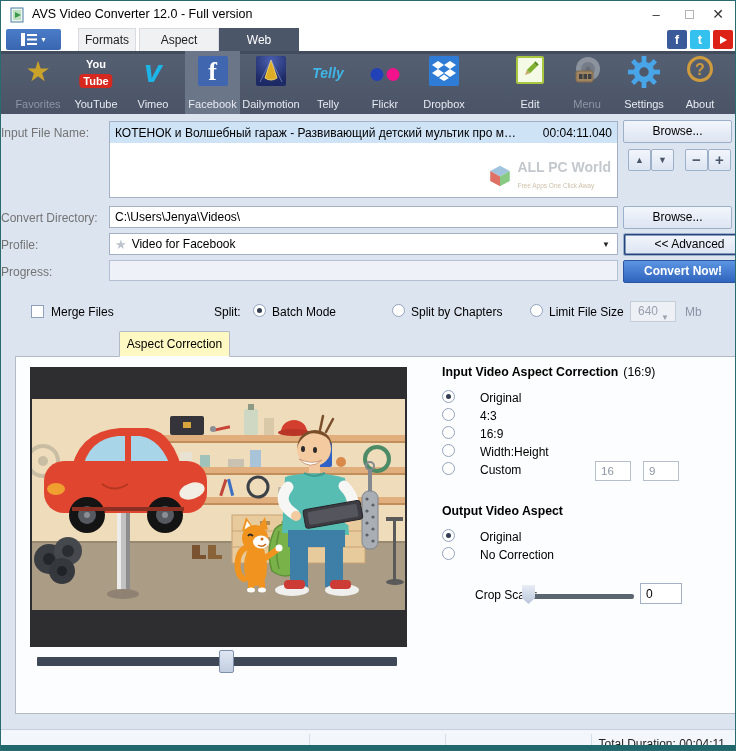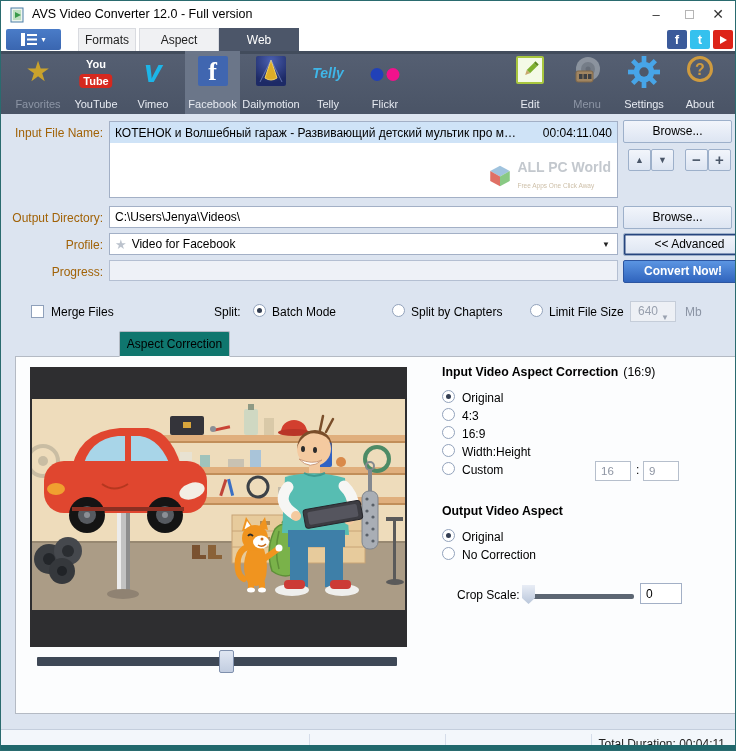--- a/index.html
+++ b/index.html
@@ -57,21 +57,21 @@
   .dot-b { background:#2141b8; } .dot-p { background:#f1128c; }
   .ic-db { width:30px; height:30px; background:#2e7cd6; border-radius:2px; display:flex;
            align-items:center; justify-content:center; }
   .ic-edit { width:28px; height:28px; border:2px solid #a8c63e; background:#f4fae6; border-radius:2px;
              display:flex; align-items:center; justify-content:center; }
   .ic-menu { opacity:.8; }
   .ic-about { width:26px; height:26px; border-radius:50%; border:3px solid #cf9b3f; color:#cf9b3f;
               font-weight:bold; font-size:16px; line-height:21px; }
 
   
-  .flabel { left:0; width:102px; text-align:right; font-size:12px; color:#a16207; }
+  .flabel { left:0; width:102px; font-size:12px; color:#737373; }
   .filelist { left:108px; top:120px; width:509px; height:77px; background:#fff;
               border:1px solid #a3b0c6; }
   .filerow { height:21px; background:#cfe3f7; display:flex; justify-content:space-between;
              align-items:center; padding:0 5px; font-size:12px; }
   .fname { white-space:nowrap; overflow:hidden; text-overflow:ellipsis; max-width:405px; }
   .watermark { position:absolute; right:6px; bottom:5px; display:flex; gap:5px; align-items:center; }
   .wm-t1 { font-size:14px; font-weight:bold; color:#c3c8ce; line-height:14px; }
   .wm-t2 { font-size:6.5px; color:#cdbfa8; }
   .btn { background:linear-gradient(#f2f5fb,#dde5f2); border:1px solid #9db0ca; border-radius:2px;
          font-size:12px; color:#000; text-align:center; cursor:default; }
@@ -93,32 +93,32 @@
                      border-radius:50%; background:#333e52; }
   .slabel { font-size:12px; color:#000; }
   .sizesel { left:629px; top:300px; width:46px; height:21px; background:#edf0f5;
              border:1px solid #c5cdd9; color:#98a0ae; font-size:12px; line-height:19px; padding-left:7px; }
   .size-arrow { position:absolute; right:6px; top:6px; font-size:8px; color:#9aa2b0; }
 
   
   .ltab { top:330px; height:25px; line-height:25px; text-align:center; font-size:12px;
           border:1px solid #b4bac4; border-radius:2px 2px 0 0; }
   .ltab1 { left:8px; width:110px; background:linear-gradient(#f2f2f3,#e2e3e5); color:#111; }
-  .ltab2 { left:118px; width:111px; height:26px; background:#0f766e; border-bottom:1px solid #fcfdfe;
+  .ltab2 { left:118px; width:111px; height:26px; background:#fef9c3; border-bottom:1px solid #fcfdfe;
            z-index:3; }
   .panel { left:14px; top:355px; width:727px; height:358px; background:#fcfdfe;
            border:1px solid #b4bac4; }
   .preview { left:14px; top:10px; width:377px; height:280px; background:#2e2e30; }
   .preview svg { position:absolute; left:2px; top:32px; }
   .seek-track { left:21px; top:300px; width:360px; height:9px; background:#3e4856; border-radius:1px; }
   .seek-handle { left:203px; top:293px; width:15px; height:23px; border:1px solid #7f90ad;
                  background:linear-gradient(#dfe6f2,#c2cde0); border-radius:2px; }
   .heading { font-size:12.3px; font-weight:bold; color:#000; }
   .hnote { font-weight:normal; margin-left:5px; }
-  .opt-label { font-size:12px; color:#000; }
+  .opt-label { font-size:12px; color:#000;margin-left:18px; }
   .ratio-input { width:36px; height:20px; color:#8d94a2; border:1px solid #b6bfcc; background:#fff;
                  font-size:11.5px; padding-left:5px; }
   .crop-track { left:508px; top:237px; width:110px; height:5px; background:#5c6673; border-radius:2px; }
   .crop-handle { left:506px; top:228px; width:13px; height:19px;
                  background:linear-gradient(#e8edf6,#b9c6da);
                  clip-path:polygon(0 0,100% 0,100% 68%,50% 100%,0 68%);
                  filter:drop-shadow(0 0 1px #7f90ad); }
 
   
   .statusbar { left:0; top:714px; width:100%; height:30px; background:#f3f7fb;
@@ -193,20 +193,32 @@
     <div class="titem" style="left:301px;width:52px">
       <div class="tico ic-telly">Telly</div>
       <div class="lbl">Telly</div>
     </div>
     <div class="titem" style="left:355px;width:58px">
       <div class="tico ic-flickr">
         <span class="dot dot-b"></span>
           <span class="dot dot-p"></span>
       </div>
       <div class="lbl">Flickr</div>
+    </div>
+    <div class="titem" style="left:413px;width:60px">
+      <div class="tico ic-db">
+        <svg width="24" height="20" viewBox="0 0 24 20" fill="#fff">
+          <polygon points="6,0 12,4 6,8 0,4"></polygon>
+            <polygon points="18,0 24,4 18,8 12,4"></polygon>
+          <polygon points="6,8 12,12 6,16 0,12"></polygon>
+            <polygon points="18,8 24,12 18,16 12,12"></polygon>
+          <polygon points="12,13.5 17,17 12,20 7,17"></polygon>
+        </svg>
+      </div>
+      <div class="lbl">Dropbox</div>
     </div>
     <div class="titem" style="left:498px;width:62px">
       <div class="tico ic-edit">
         <svg width="20" height="20" viewBox="0 0 26 26">
           <g transform="rotate(45 13 13)">
             <rect x="10" y="3" width="6" height="13" fill="#7fb02e"></rect>
             <rect x="10" y="0" width="6" height="3" fill="#5e8a1e"></rect>
             <polygon points="10,16 16,16 13,22" fill="#c8a96e"></polygon>
           </g>
         </svg>
@@ -269,21 +281,21 @@
         <span class="wm-t2">Free Apps One Click Away</span>
       </span>
     </div>
   </div>
   <div class="abs btn" style="left:622px;top:119px;width:109px;height:23px;line-height:21px">Browse...</div>
   <div class="abs btn spin" style="left:627px;font-size:9px">▲</div>
   <div class="abs btn spin" style="left:650px;font-size:9px">▼</div>
   <div class="abs btn spin" style="left:684px;font-size:15px;font-weight:bold">−</div>
   <div class="abs btn spin" style="left:707px;font-size:15px;font-weight:bold">+</div>
 
-  <div class="abs flabel" style="top:210px">Output Directory:</div>
+  <div class="abs flabel" style="top:210px">Convert Directory:</div>
   <input class="abs field" style="left: 108px; top: 205px; width: 509px; height: 22px;" value="C:\Users\Jenya\Videos\">
   <div class="abs btn" style="left:622px;top:205px;width:109px;height:23px;line-height:21px">Browse...</div>
 
   <div class="abs flabel" style="top:237px">Profile:</div>
   <div class="abs selectbox" style="left:108px;top:232px;width:509px;height:22px">
     <span style="color:#bcc3cd;font-size:13px;margin:0 5px">★</span>
     <span>Video for Facebook</span>
     <span class="sel-arrow">▼</span>
   </div>
   <div class="abs btn adv-btn" style="left:622px;top:232px;width:133px;height:23px;line-height:21px">&lt;&lt; Advanced</div>

